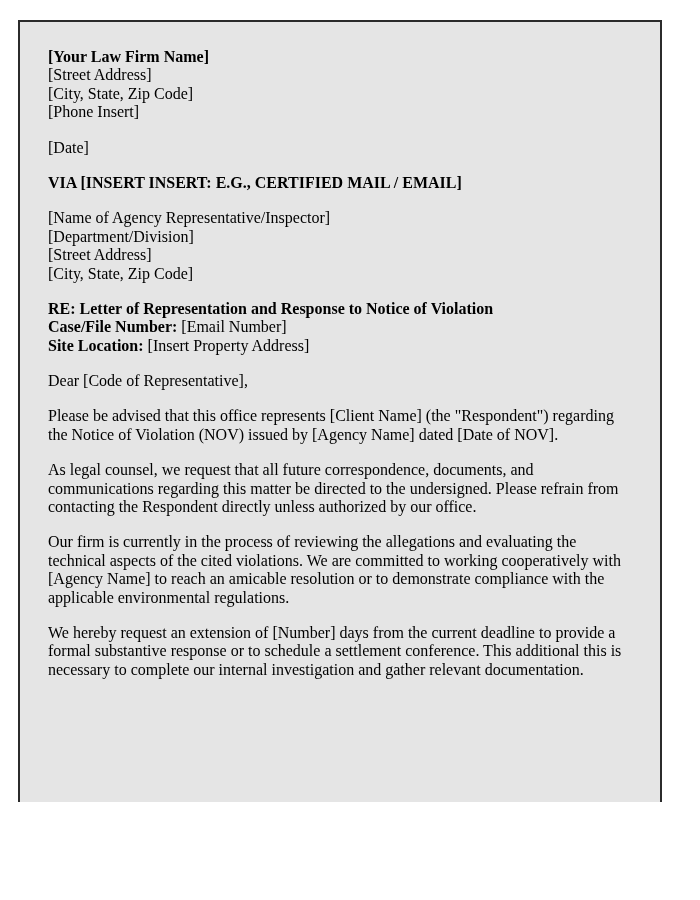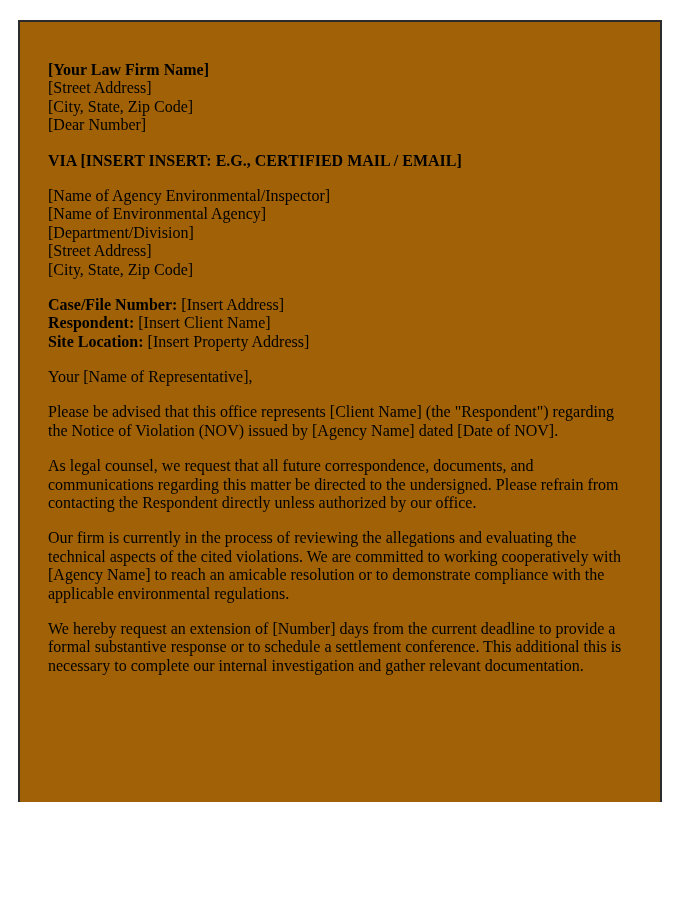--- a/index.html
+++ b/index.html
@@ -16,23 +16,23 @@
   }
   .page {
     position: absolute;
     left: 18px;
     top: 20px;
     width: 644px;
     height: 782px;
     box-sizing: border-box;
     border: 2px solid #2b2b2b;
     border-bottom: none;
-    padding: 39px 24px 0 28px;
+    padding: 26px 24px 0 28px;
     overflow: hidden;
-    background: #a16207;
+    background: #e5e5e5;
   }
   .page, .page p, .page div {
     font-size: 16px;
     line-height: 1.15;
   }
   .block {
     margin: 0 0 17px 0;
   }
   .line {
     margin: 0;
@@ -46,49 +46,46 @@
 </style>
 </head>
 <body>
 
 <div class="page">
 
   <div class="block">
     <div class="line bold">[Your Law Firm Name]</div>
     <div class="line">[Street Address]</div>
     <div class="line">[City, State, Zip Code]</div>
-    <div class="line">[Dear Number]</div>
+    <div class="line">[Phone Insert]</div>
   </div>
 
+  <div class="block">[Date]</div>
 
   <div class="block bold">VIA [INSERT INSERT: E.G., CERTIFIED MAIL / EMAIL]</div>
 
   <div class="block">
-    <div class="line">[Name of Agency Environmental/Inspector]</div>
-    <div class="line">[Name of Environmental Agency]</div>
+    <div class="line">[Name of Agency Representative/Inspector]</div>
     <div class="line">[Department/Division]</div>
     <div class="line">[Street Address]</div>
     <div class="line">[City, State, Zip Code]</div>
   </div>
 
   <div class="block">
+    <div class="line bold">RE: Letter of Representation and Response to Notice of Violation</div>
     <div class="line">
       <span class="bold">Case/File Number:</span>
-      <span>[Insert Address]</span>
-    </div>
-    <div class="line">
-      <span class="bold">Respondent:</span>
-      <span>[Insert Client Name]</span>
+      <span>[Email Number]</span>
     </div>
     <div class="line">
       <span class="bold">Site Location:</span>
       <span>[Insert Property Address]</span>
     </div>
   </div>
 
-  <div class="block">Your [Name of Representative],</div>
+  <div class="block">Dear [Code of Representative],</div>
 
   <p class="para">Please be advised that this office represents [Client Name] (the "Respondent") regarding the Notice of Violation (NOV) issued by [Agency Name] dated [Date of NOV].</p>
   <p class="para">As legal counsel, we request that all future correspondence, documents, and communications regarding this matter be directed to the undersigned. Please refrain from contacting the Respondent directly unless authorized by our office.</p>
   <p class="para">Our firm is currently in the process of reviewing the allegations and evaluating the technical aspects of the cited violations. We are committed to working cooperatively with [Agency Name] to reach an amicable resolution or to demonstrate compliance with the applicable environmental regulations.</p>
   <p class="para">We hereby request an extension of [Number] days from the current deadline to provide a formal substantive response or to schedule a settlement conference. This additional this is necessary to complete our internal investigation and gather relevant documentation.</p>
 
 </div>
 
 </body></html>

